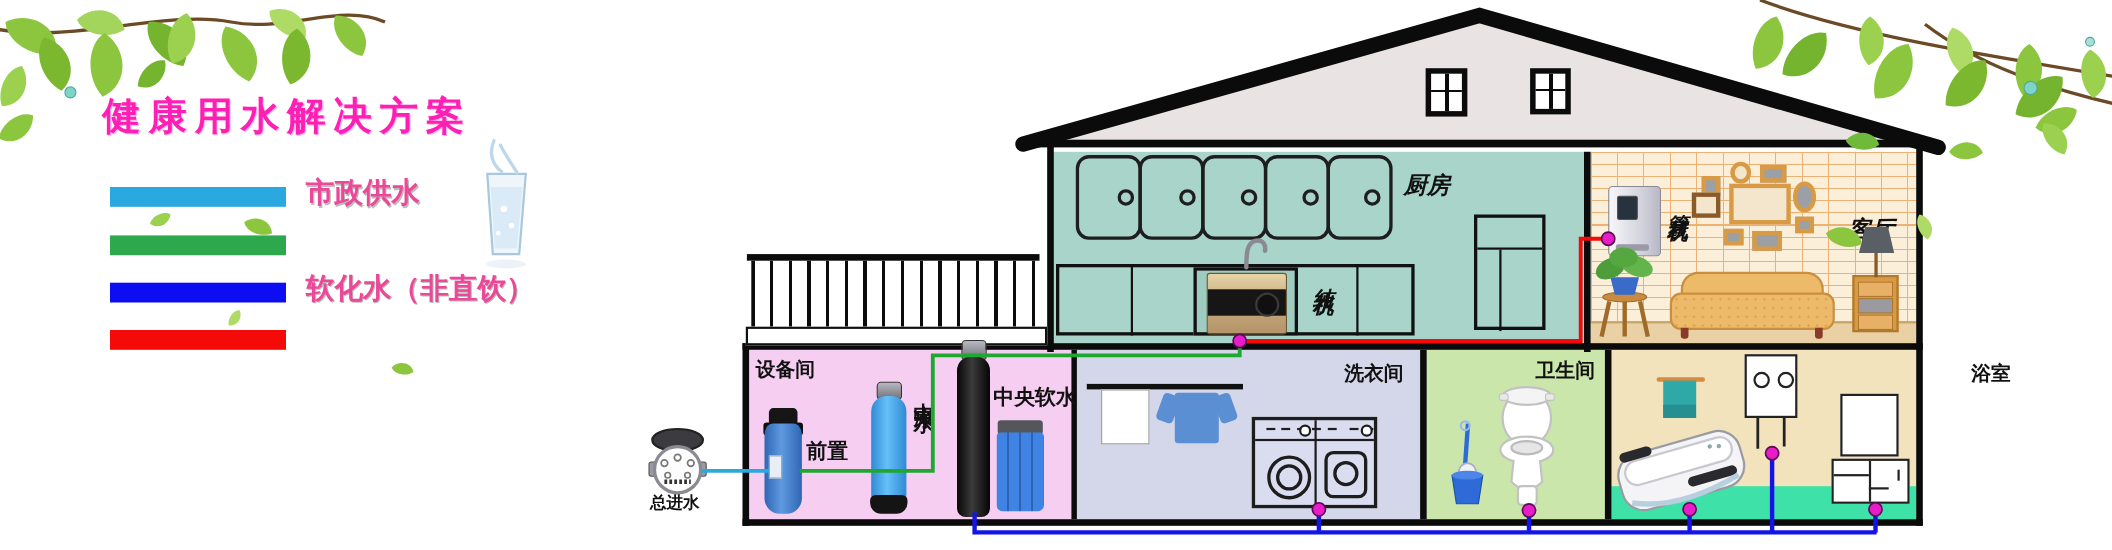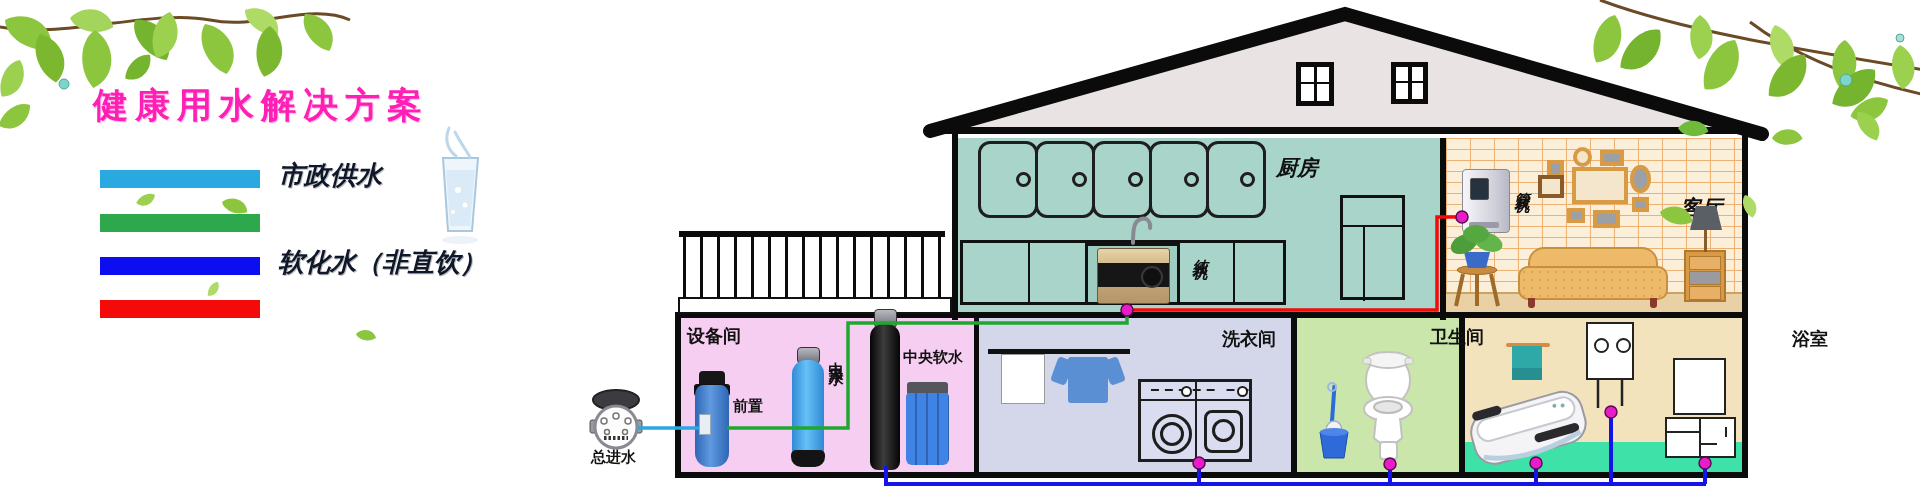--- a/index.html
+++ b/index.html
@@ -9,22 +9,22 @@
   svg{position:absolute;left:0;top:0;pointer-events:none;}
 
   
   .title{left:93px;top:82px;font-family:"DejaVu Serif","Liberation Serif",serif;
          font-size:35px;font-weight:900;color:#ff1fb4;letter-spacing:7px;white-space:nowrap;
          text-shadow:1px 1px 0 #ffb3e6;}
   .legend-row{left:100px;height:18px;}
   .legend-bar{width:160px;height:18px;}
   .bar-muni{background:#29a9e0;} .bar-filt{background:#2ea84c;}
   .bar-soft{background:#0d0df2;} .bar-pure{background:#f50a0a;}
-  .legend-label{left:278px;font-size:26px;font-weight:bold;color:#0f172a;white-space:nowrap;
-                font-family:"DejaVu Serif","Liberation Serif",serif;text-shadow:1px 1px 0 #bbb;font-style:italic;}
+  .legend-label{left:278px;font-size:26px;font-weight:bold;color:#ec4899;white-space:nowrap;
+                font-family:"DejaVu Serif","Liberation Serif",serif;text-shadow:1px 1px 0 #bbb;}
 
   
   .wall{background:#0b0b0b;}
   .room-label{font-size:18px;font-weight:bold;color:#111;white-space:nowrap;}
   .cal{font-family:"DejaVu Serif","Liberation Serif",serif;font-style:italic;font-size:21px;}
   .vtext{writing-mode:vertical-rl;text-orientation:upright;letter-spacing:3px;}
 
   .kitchen-bg{left:952px;top:138px;width:494px;height:177px;background:#a9d4c9;}
   .living-bg{left:1446px;top:138px;width:296px;height:177px;background:#fbefd9;
     background-image:repeating-linear-gradient(0deg,#edb273 0 1px,transparent 1px 11px),
@@ -71,21 +71,21 @@
   .prefilter-label{left:699px;top:414px;width:10px;height:19px;background:#e8eef4;border:1px solid #9ab;}
   .purifier-body{left:792px;top:360px;width:32px;height:96px;background:linear-gradient(90deg,#2f8ad4,#66c0f8 45%,#2f8ad4);
                  border-radius:14px 14px 6px 6px;}
   .purifier-base{left:791px;top:450px;width:34px;height:17px;background:#141414;border-radius:5px 5px 10px 10px;}
   .valve{background:linear-gradient(180deg,#b8b8c0,#707078);border:1px solid #333;border-radius:4px;}
   .softener-body{left:870px;top:324px;width:30px;height:146px;background:linear-gradient(90deg,#050505,#3c3c3c 45%,#050505);
                  border-radius:13px 13px 8px 8px;}
   .brine-lid{left:907px;top:382px;width:41px;height:13px;background:#54565c;border-radius:3px;}
   .brine-body{left:906px;top:393px;width:43px;height:72px;background:linear-gradient(90deg,#2467c8,#5c9cf0 40%,#2467c8);
               border-radius:4px 4px 6px 6px;background-image:repeating-linear-gradient(90deg,transparent 0 9px,rgba(0,0,30,.25) 9px 11px);background-color:#3f83e4;}
-  .dev-label{font-size:15px;font-weight:bold;color:#111;white-space:nowrap;}
+  .dev-label{font-size:19px;font-weight:bold;color:#111;white-space:nowrap;}
 
   
   .rail{left:988px;top:349px;width:142px;height:5px;background:#111;}
   .towel-w{left:1001px;top:354px;width:42px;height:48px;background:#fff;border:1px solid #999;}
   .tshirt{left:1068px;top:357px;width:40px;height:46px;background:#5b8fd4;border-radius:3px;}
   .sleeve{width:16px;height:26px;background:#5b8fd4;border-radius:4px;}
   .washer{left:1138px;top:379px;width:114px;height:83px;border:3px solid #1d1d1d;background:#dadcef;box-sizing:border-box;}
   .washer-top{position:absolute;left:0;top:0;width:100%;height:17px;border-bottom:2px solid #1d1d1d;
       background-image:repeating-linear-gradient(90deg,transparent 0 6px,#1d1d1d 6px 14px);background-size:70% 2px;background-position:4px 7px;background-repeat:repeat-x;}
   .washer-div{position:absolute;left:54px;top:0;width:2px;height:100%;background:#1d1d1d;}
@@ -268,21 +268,21 @@
     <div class="washer-top"></div>
     <div class="washer-div"></div>
     <div class="knob-dot" style="left:40px;top:4px;"></div>
     <div class="knob-dot" style="left:96px;top:4px;"></div>
     <div class="door-ring" style="left:11px;top:32px;width:34px;height:34px;"></div>
     <div class="door-ring" style="left:19px;top:40px;width:18px;height:18px;"></div>
     <div class="door-sq" style="left:63px;top:28px;width:33px;height:37px;"></div>
     <div class="door-ring" style="left:71px;top:37px;width:17px;height:17px;"></div>
   </div>
 
-  <div class="abs room-label" style="left:1396px;top:325px;margin-left:34px;">卫生间</div>
+  <div class="abs room-label" style="left:1396px;top:325px;">卫生间</div>
 
   <div class="abs room-label" style="left:1792px;top:327px;text-align:right;">浴室</div>
   <div class="abs towel-rail"></div>
   <div class="abs towel-b"></div>
   <div class="abs heater">
     <div class="heater-c" style="left:6px;"></div>
     <div class="heater-c" style="left:28px;"></div>
   </div>
   <div class="abs mirror"></div>
   <div class="abs vanity">

